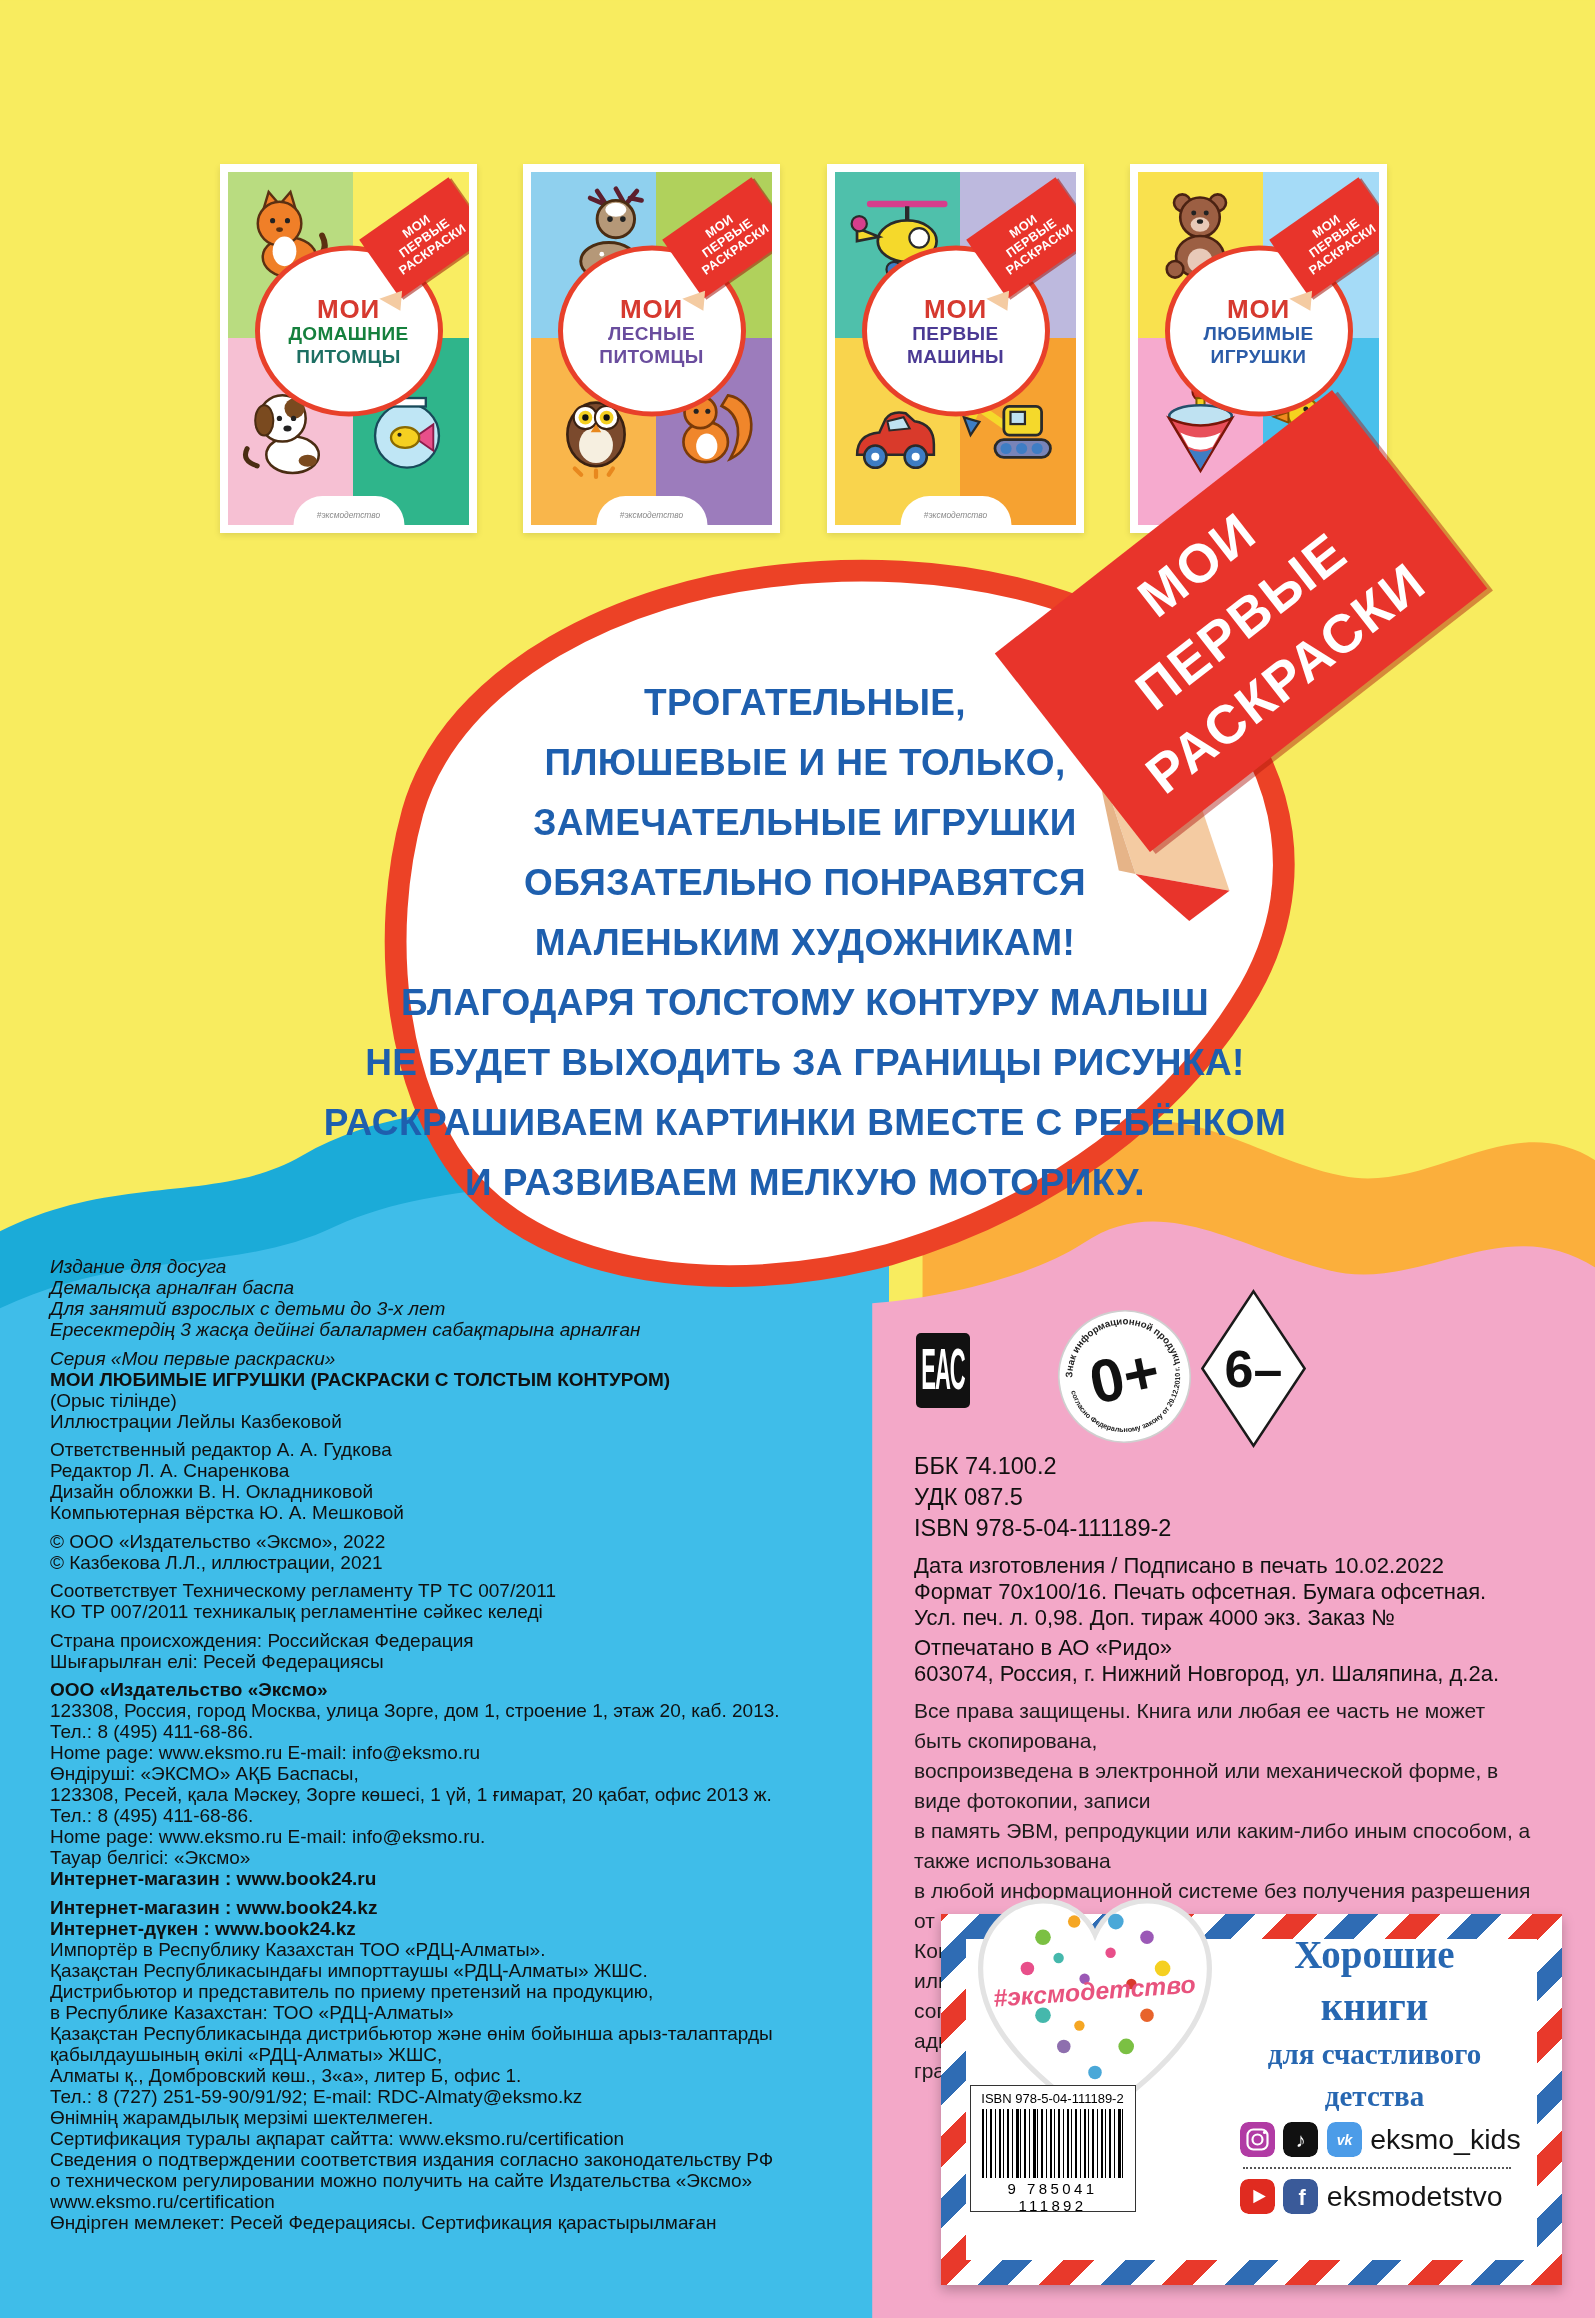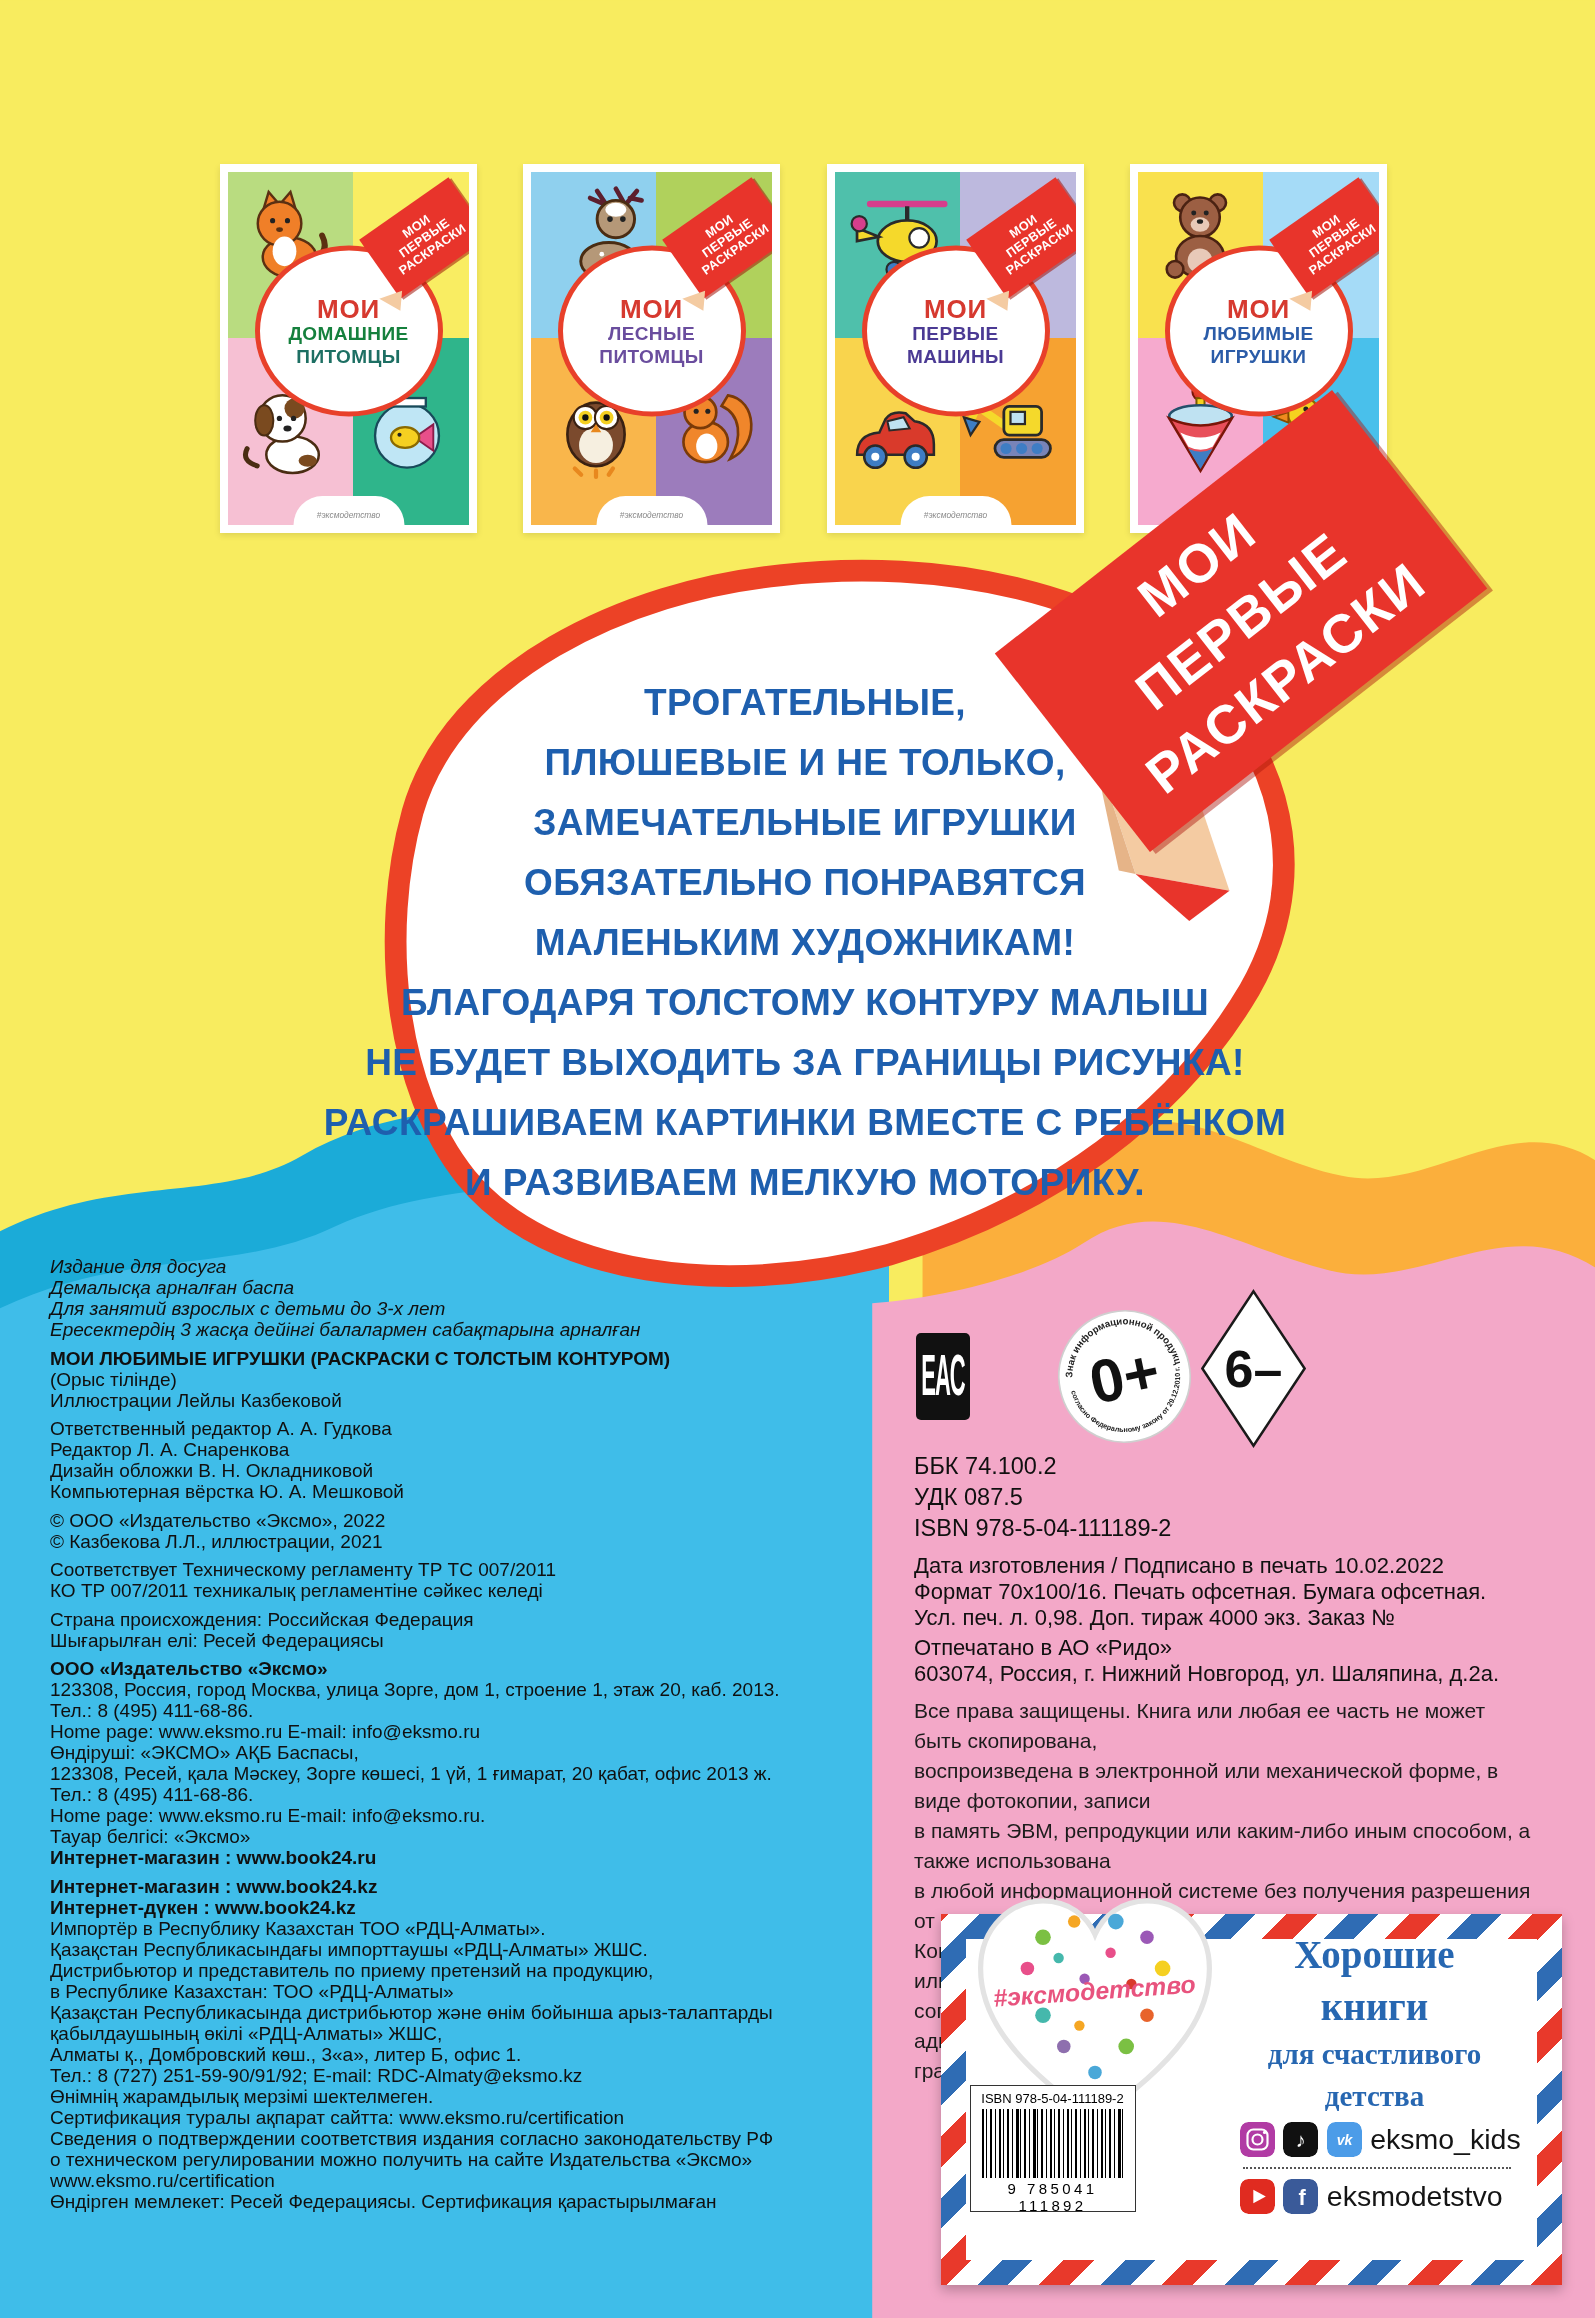--- a/index.html
+++ b/index.html
@@ -62,21 +62,21 @@
   .t-line.b{font-weight:bold;}
 
   
   .rblock{position:absolute;left:914px;z-index:20;color:#101010;}
   #codes{top:1451px;} #codes .t-line{font-size:23.5px;line-height:31px;}
   #printInfo{top:1553px;} #printInfo .t-line{font-size:22px;line-height:26px;}
   #printer{top:1635px;} #printer .t-line{font-size:22px;line-height:26px;}
   #rights{top:1696px;width:621px;} #rights .t-line{font-size:21px;line-height:30px;color:#1c1c1c;}
 
   
-  #eac{left:916px;top:1333px;width:54px;height:87px;background:#111;border-radius:5px;
+  #eac{left:916px;top:1333px;width:54px;height:75px;background:#111;border-radius:5px;
        z-index:20;display:flex;align-items:center;justify-content:center;}
   #eac span{color:#fff;font-weight:800;font-size:22px;letter-spacing:-0.8px;
        transform:scaleY(2.6);}
   #age0{left:1053px;top:1305px;z-index:20;transform:rotate(-12deg);}
   #age6{left:1199px;top:1288px;z-index:20;}
 
   
   #postcard{left:941px;top:1914px;width:621px;height:371px;z-index:30;
       background:repeating-linear-gradient(-45deg,#E8392B 0 22px,#ffffff 22px 44px,#2F6CB4 44px 65px,#ffffff 65px 87px);
       box-shadow:0 5px 11.7px rgba(0,0,0,.25);}
@@ -351,20 +351,21 @@
   <div class="bl">РАСКРАШИВАЕМ КАРТИНКИ ВМЕСТЕ С РЕБЁНКОМ</div>
   <div class="bl">И РАЗВИВАЕМ МЕЛКУЮ МОТОРИКУ.</div>
 </div>
 
 <div id="leftCol" class="abs">
     <div class="t-line i">Издание для досуга</div>
     <div class="t-line i">Демалысқа арналған баспа</div>
     <div class="t-line i">Для занятий взрослых с детьми до 3-х лет</div>
     <div class="t-line i">Ересектердің 3 жасқа дейінгі балалармен сабақтарына арналған</div>
     <div class="t-sp"></div>
+    <div class="t-line i">Серия «Мои первые раскраски»</div>
     <div class="t-line b">МОИ ЛЮБИМЫЕ ИГРУШКИ   (РАСКРАСКИ С ТОЛСТЫМ КОНТУРОМ)</div>
     <div class="t-line ">(Орыс тілінде)</div>
     <div class="t-line ">Иллюстрации Лейлы Казбековой</div>
     <div class="t-sp"></div>
     <div class="t-line ">Ответственный редактор А. А. Гудкова</div>
     <div class="t-line ">Редактор Л. А. Снаренкова</div>
     <div class="t-line ">Дизайн обложки В. Н. Окладниковой</div>
     <div class="t-line ">Компьютерная вёрстка Ю. А. Мешковой</div>
     <div class="t-sp"></div>
     <div class="t-line ">© ООО «Издательство «Эксмо», 2022</div>

